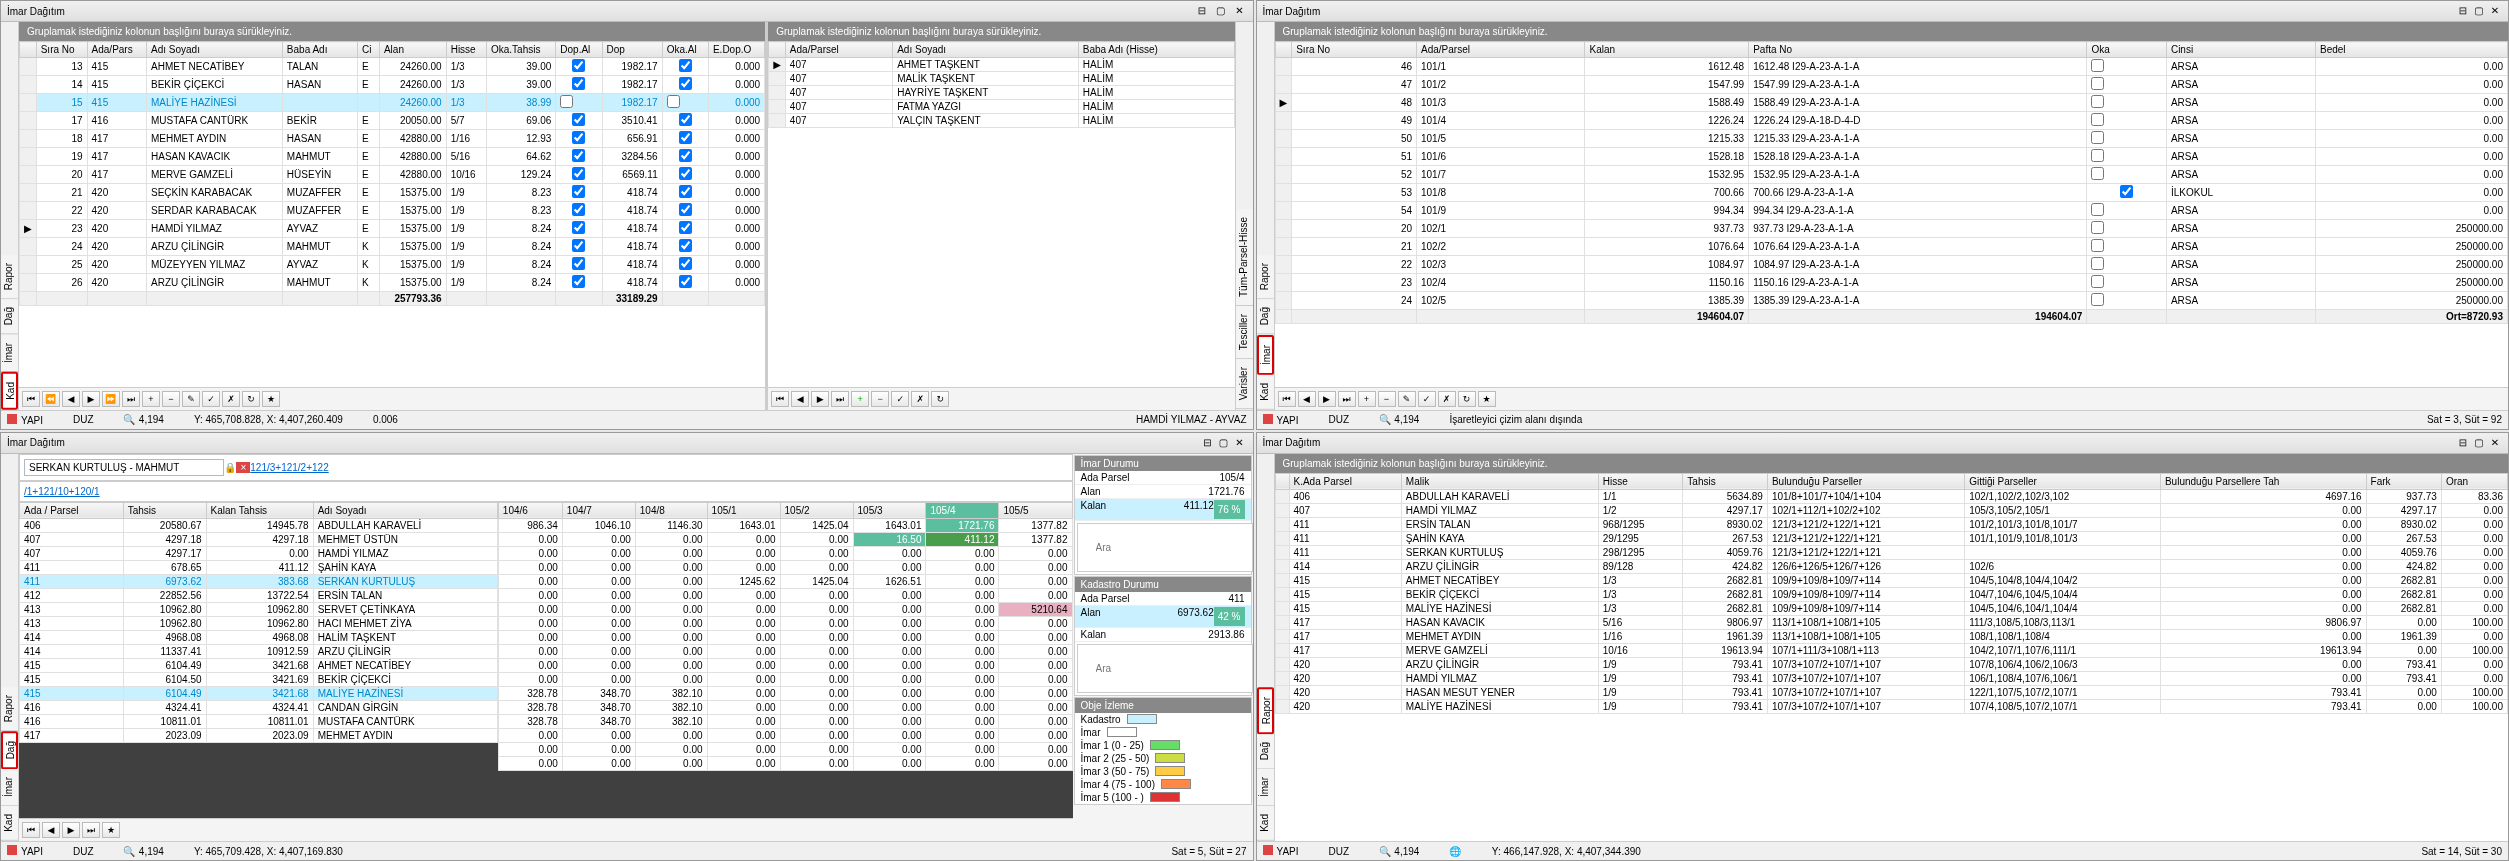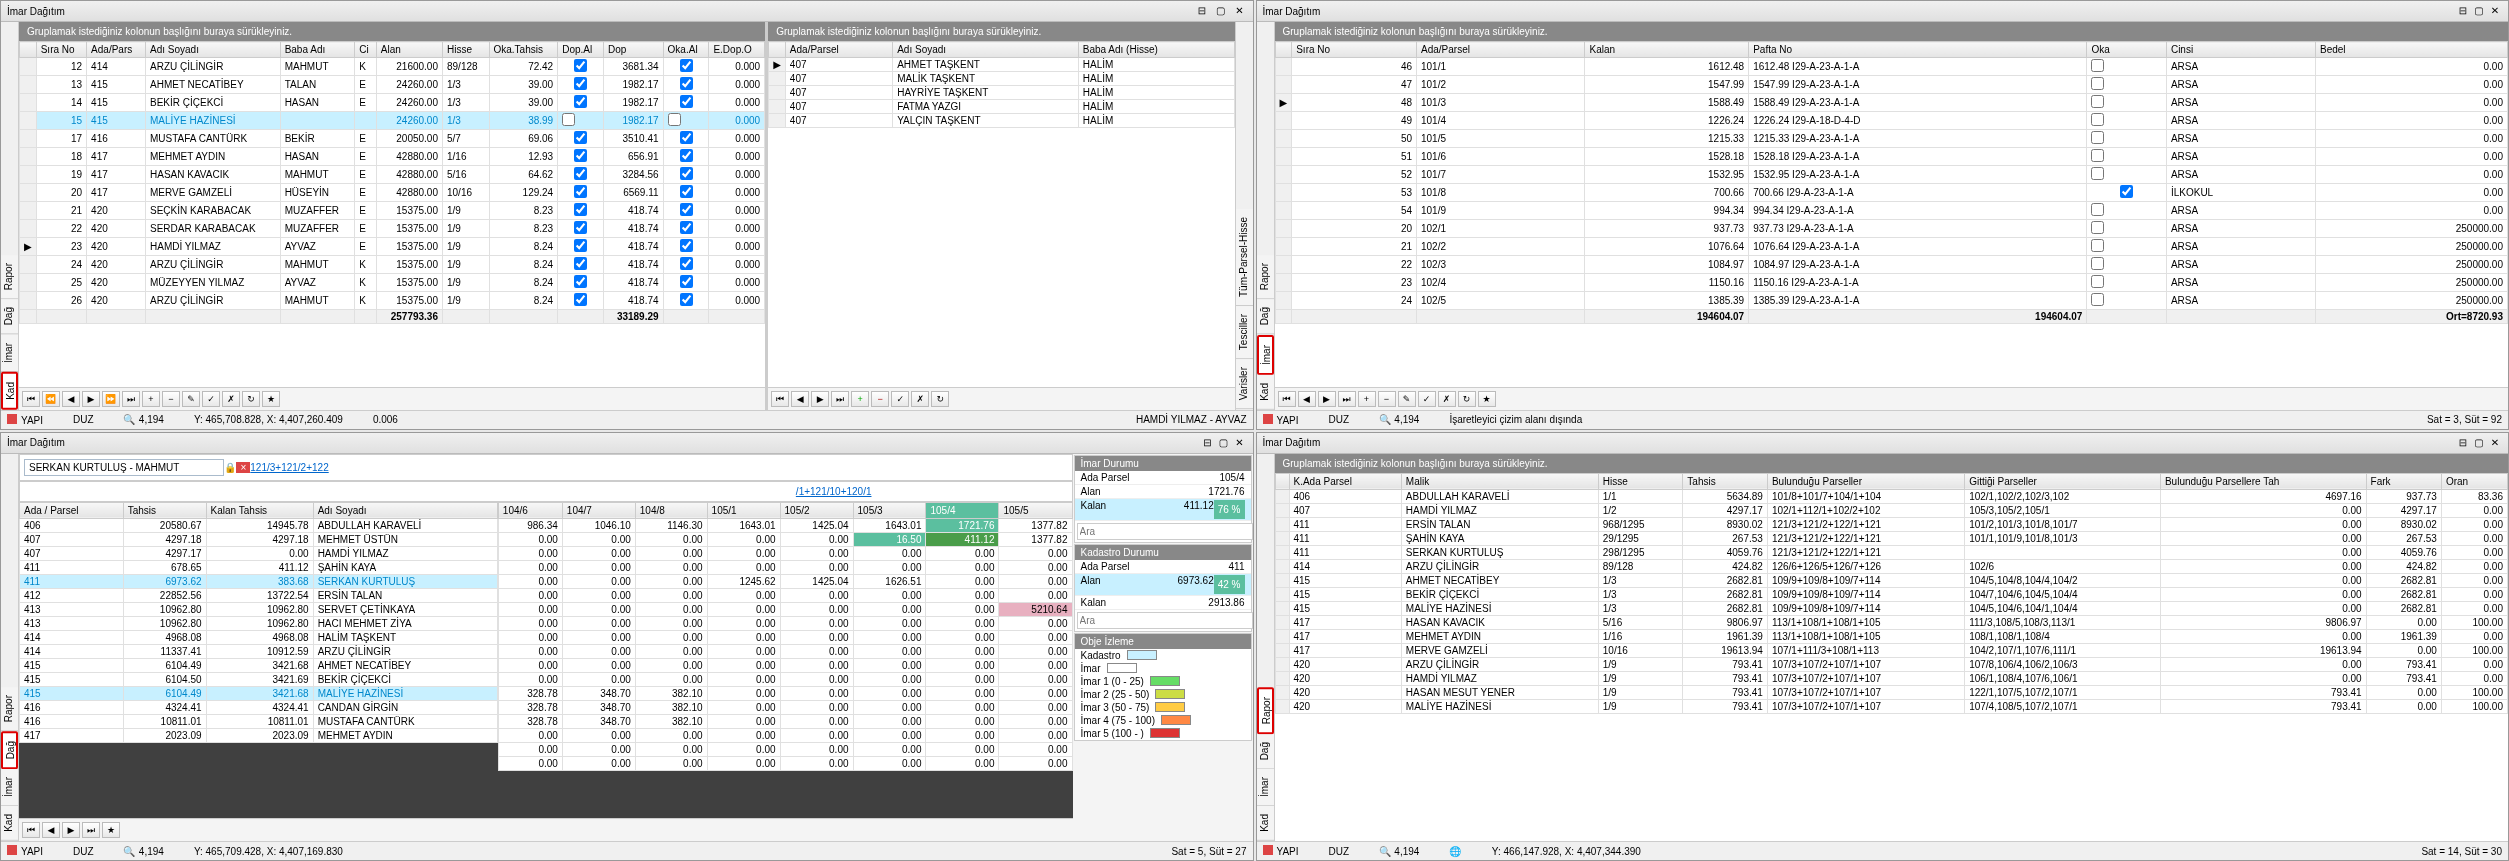--- a/index.html
+++ b/index.html
@@ -33,21 +33,21 @@
 .side-tabs-r .side-tab{border-top:1px solid #ccc;}
 .q3-header{background:#fff;border:1px solid #ccc;padding:4px;display:flex;align-items:center;gap:0;}
 .q3-header input{border:1px solid #abc;padding:2px 4px;font-size:10px;}
 .info-box{background:#fff;border:1px solid #ccc;margin:1px;font-size:10px;}
 .info-box .hdr{background:#888;color:#fff;padding:2px 6px;}
 .info-box .row{display:flex;padding:1px 6px;border-bottom:1px solid #eee;}
 .info-box .row span:first-child{flex:1;}
 .info-box .hl{background:#c8f0ff;}
 .legend-item{display:flex;align-items:center;padding:1px 6px;gap:6px;}
 .legend-sw{width:30px;height:10px;border:1px solid #888;}
-.searchbox{width:100%;padding:2px;border:1px solid #ccc;margin:2px;}
+.searchbox{width:100%;padding:18px;border:1px solid #ccc;margin:2px;}
 .link{color:#0066cc;text-decoration:underline;cursor:pointer;}
 .pct-badge{background:#5bbf9f;color:#fff;padding:4px;font-size:10px;}
 td.green-cell{background:#4a9d4a;color:#fff;}
 td.teal-cell{background:#5bbf9f;color:#fff;}
 td.pink-cell{background:#e8b0c0;}
 </style>
 </head>
 <body>
 
 <div class="panel">
@@ -79,35 +79,20 @@
                   <th>Adı Soyadı</th>
                   <th>Baba Adı</th>
                   <th>Ci</th>
                   <th>Alan</th>
                   <th>Hisse</th>
                   <th>Oka.Tahsis</th>
                   <th>Dop.Al</th>
                   <th>Dop</th>
                   <th>Oka.Al</th>
                   <th>E.Dop.O</th>
-                </tr>
-                <tr>
-                  <td style="width:14px;background:#f0f0f0"></td>
-                  <td class="num">12</td>
-                  <td>414</td>
-                  <td>ARZU ÇİLİNGİR</td>
-                  <td>MAHMUT</td>
-                  <td>K</td>
-                  <td class="num">21600.00</td>
-                  <td>89/128</td>
-                  <td class="num">72.42</td>
-                  <td class="chk"><input type="checkbox" checked="" style=""></td>
-                  <td class="num">3681.34</td>
-                  <td class="chk"><input type="checkbox" checked="" style=""></td>
-                  <td class="num">0.000</td>
                 </tr>
                 <tr>
                   <td style="width:14px;background:#f0f0f0"></td>
                   <td class="num">13</td>
                   <td>415</td>
                   <td>AHMET NECATİBEY</td>
                   <td>TALAN</td>
                   <td>E</td>
                   <td class="num">24260.00</td>
                   <td>1/3</td>
@@ -621,21 +606,21 @@
    <div class="side-tab">Kad</div>
   </div>
   <div style="flex:1;display:flex;overflow:hidden">
    <div style="flex:3;display:flex;flex-direction:column;overflow:hidden">
     <div class="q3-header">
      <input type="text" style="width: 200px;" value="SERKAN KURTULUŞ - MAHMUT">
      <span>🔒</span>
      <span style="background:#d44;color:#fff;padding:0 4px">×</span>
      <span class="link">121/3+121/2+122</span>
     </div>
-    <div class="q3-header" style="justify-content:flex-end;padding-right:200px">
+    <div class="q3-header" style="justify-content:flex-start;padding-right:200px">
      <span class="link">/1+121/10+120/1</span>
     </div>
     <div style="display:flex;overflow:hidden;flex:1">
      <div style="flex:1;overflow:auto">
       <div class="grid">
                 <table id="q3-table">
                   <tbody>
                     <tr>
                       <th>Ada / Parsel</th>
                       <th>Tahsis</th>

